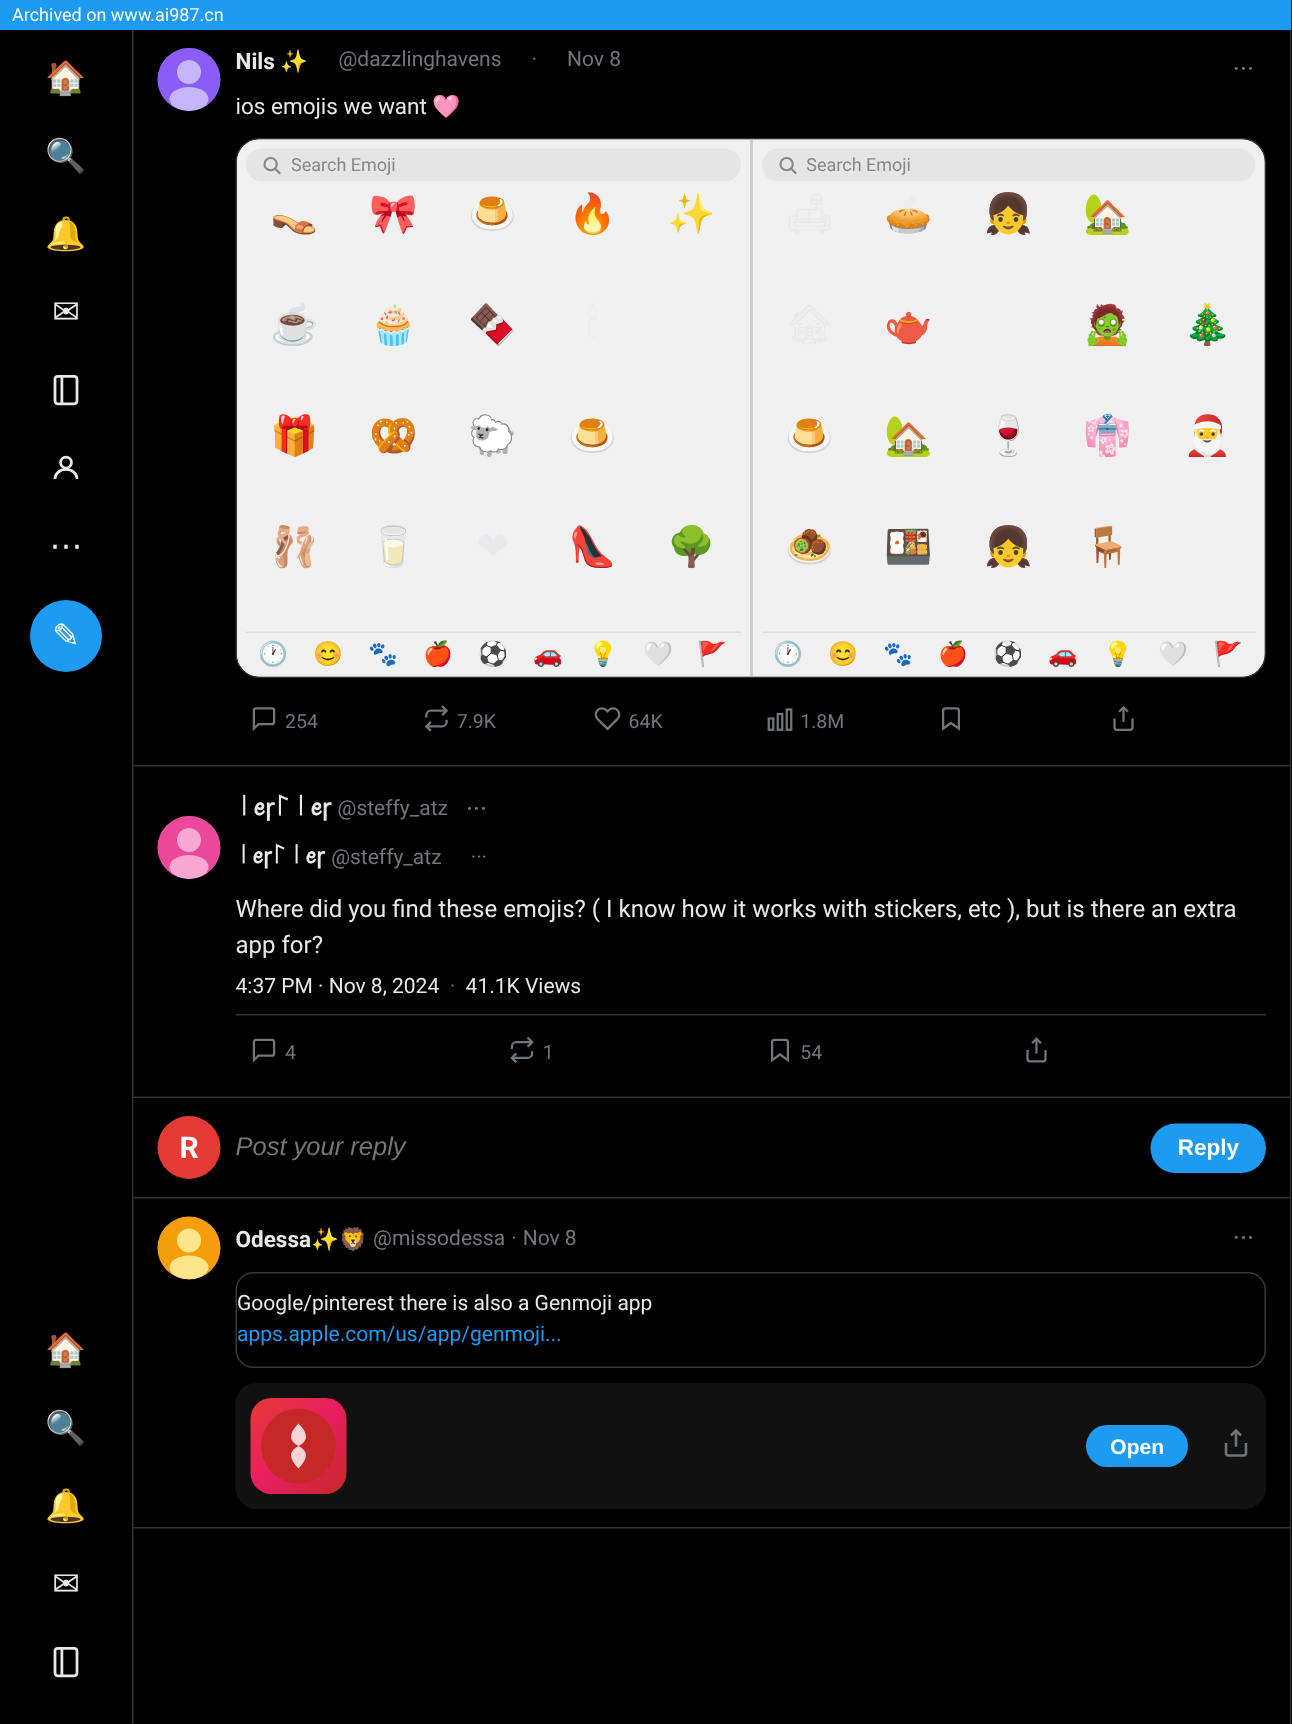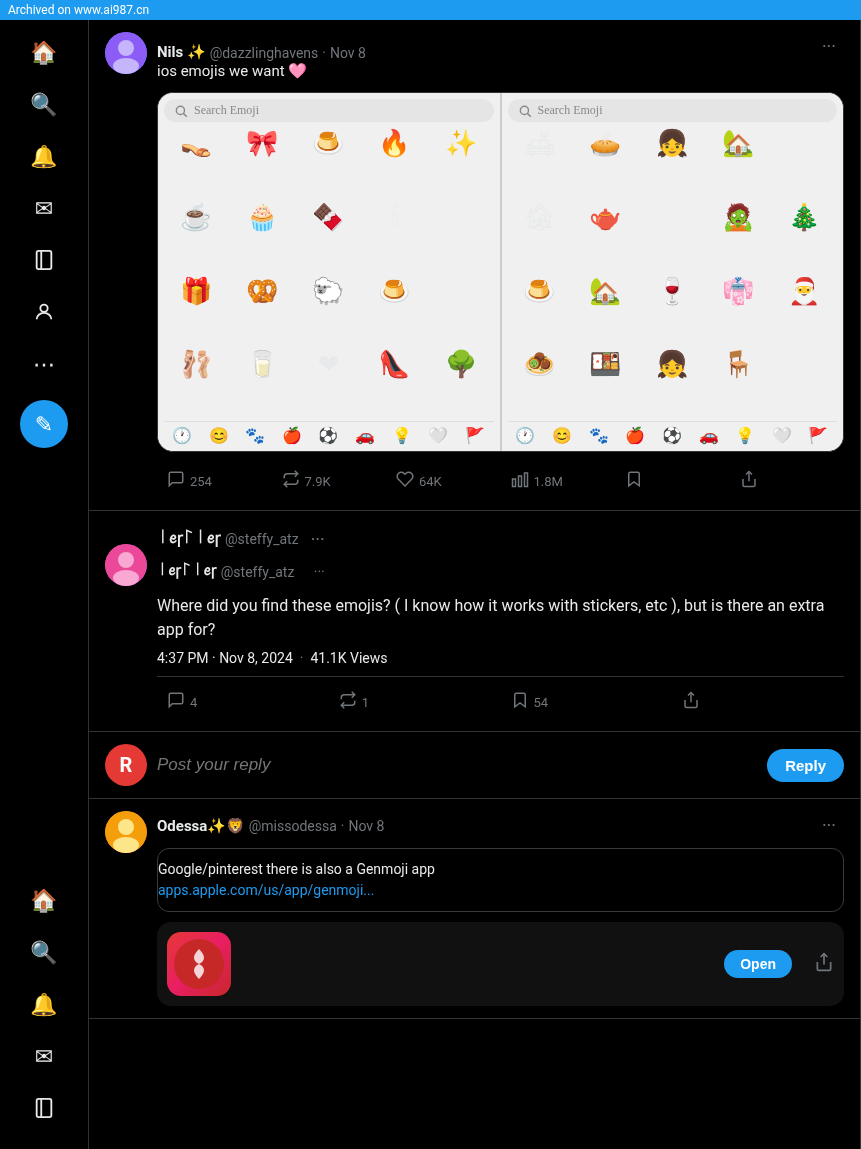--- a/index.html
+++ b/index.html
@@ -88,22 +88,22 @@
       background: linear-gradient(135deg, #EC4899, #8B5CF6);
     }
     .avatar-r {
       background: #e53935;
       color: #fff;
       font-size: 20px;
       font-weight: bold;
     }
     .tweet-meta {
       display: flex;
-      align-items: flex-end;
-      gap: 4px;
+      align-items: flex-start;
+      gap: 20px;
       flex: 1;
     }
     .tweet-name {
       font-weight: 700;
       font-size: 15px;
       color: #e7e9ea;
     }
     .tweet-handle {
       color: #71767b;
       font-size: 14px;
@@ -329,21 +329,21 @@
         <div style="flex:1">
           <div class="tweet-meta">
             <span class="tweet-name">Nils ✨</span>
             <span class="tweet-handle">@dazzlinghavens</span>
             <span class="tweet-dot">·</span>
             <span class="tweet-date">Nov 8</span>
             <span class="more-btn">···</span>
           </div>
           <div class="tweet-text">ios emojis we want 🩷</div>
 
-          <div class="emoji-collage" style="height:360px; border-radius:16px; overflow:hidden; display:flex; background:#fff;font-family:Liberation Serif, serif;">
+          <div class="emoji-collage" style="height:360px; border-radius:16px; overflow:hidden; display:flex; background:#fff;">
 
             <div style="flex:1; background:#f0f0f0; display:flex; flex-direction:column; padding:6px; border-right:2px solid #ccc;">
               <div style="display:flex; align-items:center; background:#e5e5e5; border-radius:20px; padding:4px 10px; margin-bottom:6px; gap:6px;">
                 <svg width="14" height="14" viewBox="0 0 24 24" fill="none" stroke="#888" stroke-width="2.5">
                     <circle cx="11" cy="11" r="7"></circle>
                     <line x1="16.5" y1="16.5" x2="22" y2="22"></line>
                   </svg>
                 <span style="font-size:12px; color:#888;">Search Emoji</span>
               </div>
               <div style="display:grid; grid-template-columns:repeat(5,1fr); gap:2px; flex:1;">

